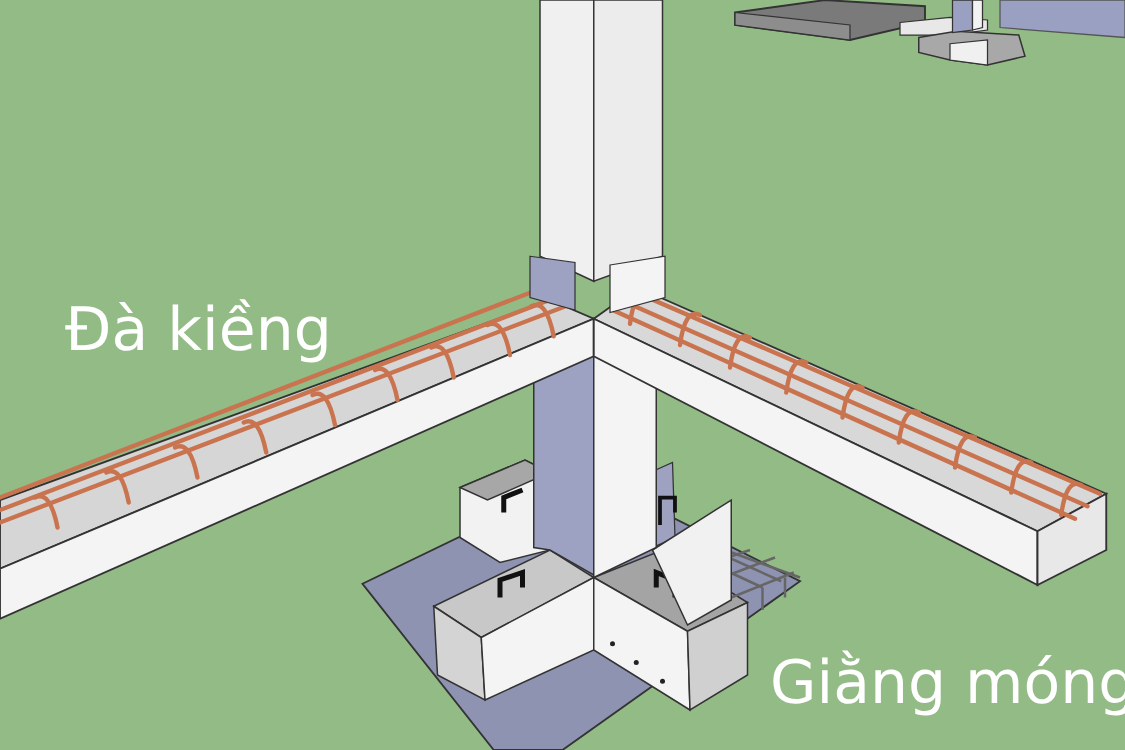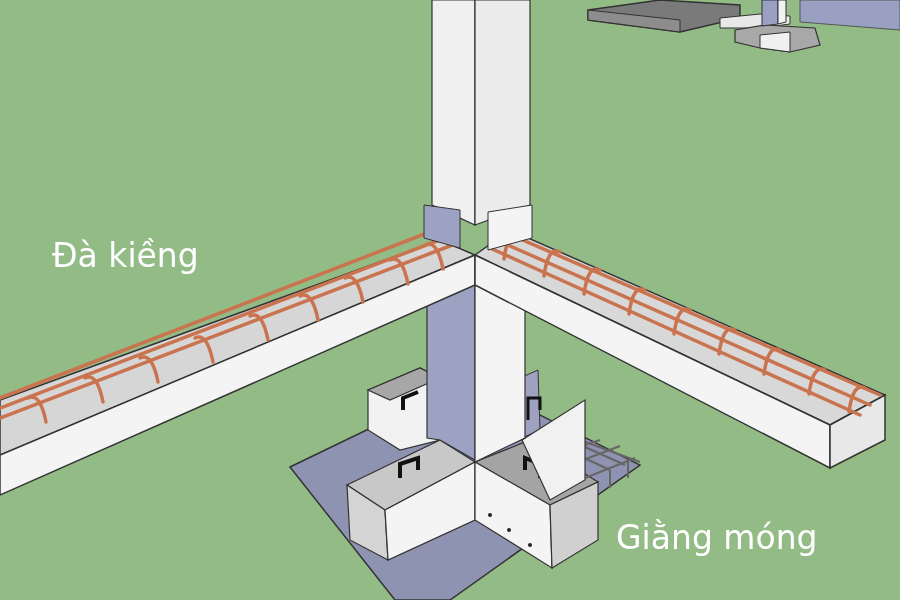--- a/index.html
+++ b/index.html
@@ -1,18 +1,18 @@
 <!DOCTYPE html>
 <html><head>
 <meta charset="utf-8">
 <style>
   html, body { margin:0; padding:0; }
   body { width:900px; height:600px; overflow:hidden; background:#93bb86; position:relative; font-family:"DejaVu Sans", sans-serif; }
   #scene { position:absolute; left:0; top:0; width:900px; height:600px; }
-  .label { position:absolute; color:#ffffff; font-family:"DejaVu Sans", sans-serif; font-size:33px; letter-spacing:0px; white-space:nowrap; }
+  .label { position:absolute; color:#ffffff; font-family:"DejaVu Sans", sans-serif; font-size:48px; letter-spacing:0px; white-space:nowrap; }
   #label-da-kieng { left:52px; top:236px; }
   #label-giang-mong { left:616px; top:518px; }
 </style>
 </head>
 <body>
 
 <svg id="scene" viewBox="0 0 900 600" xmlns="http://www.w3.org/2000/svg">
 
   <g>
     <polygon points="800,0 900,0 900,30 800,22" fill="#9aa0c2" stroke="#555" stroke-width="1"></polygon>

